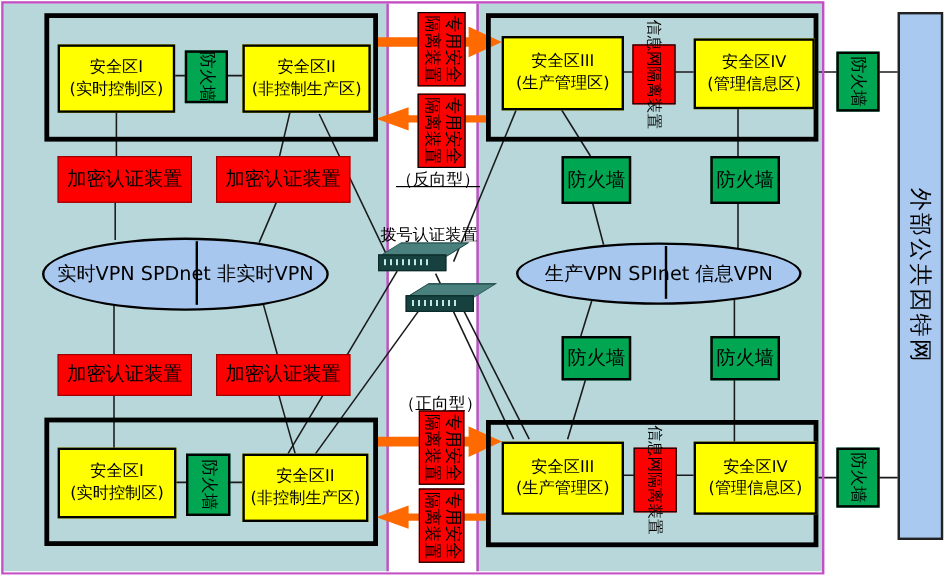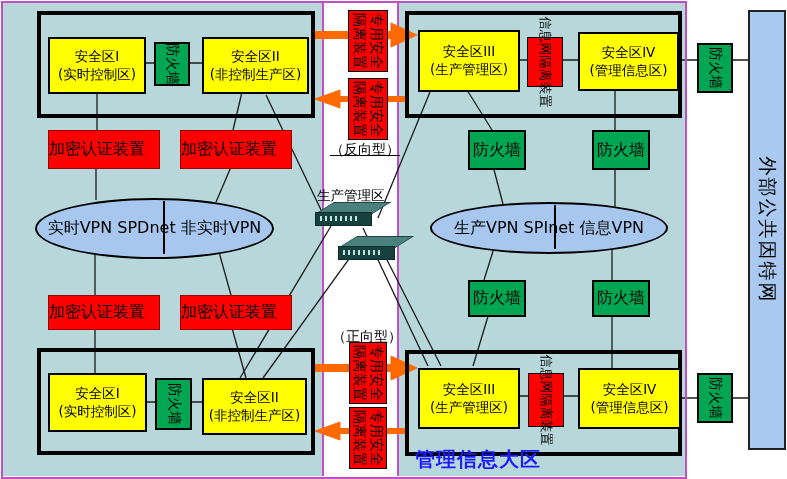--- a/index.html
+++ b/index.html
@@ -20,21 +20,21 @@
     text-align:center;font-size:13.5px;line-height:1.3;white-space:nowrap;
   }
   .bgreenh{
     background:#00a651;border:2px solid #000;
     display:flex;justify-content:center;align-items:center;
     font-size:16px;white-space:nowrap;
   }
   .bgreenv{background:#00a651;border:2px solid #000;}
   .bredh{
     background:#ff0000;border:1px solid #990000;
-    display:flex;align-items:center;
+    display:flex;justify-content:center;align-items:center;
     font-size:16px;white-space:nowrap;
   }
   .bredv{background:#ff0000;border:1.5px solid #000;}
   .vrot{
     position:absolute;left:50%;top:50%;
     transform:translate(-50%,-50%) rotate(90deg);
     white-space:nowrap;text-align:center;
   }
   .vrot div{white-space:nowrap;}
   .ellipse{
@@ -178,21 +178,21 @@
     </div>
   </div>
   <div class="abs el bredv" style="left:348px;top:78px;width:38px;height:60px;">
     <div class="vrot" style="font-size:14px;line-height:17px;">
       <div>专用安全</div>
       <div>隔离装置</div>
     </div>
   </div>
   <div class="abs el note" style="left:330px;top:141px;text-decoration:underline;">（反向型）</div>
 
-  <div class="abs el note" style="left:317px;top:187px;font-size:13.5px;">生产管理区</div>
+  <div class="abs el note" style="left:317px;top:187px;font-size:13.5px;">拨号认证装置</div>
 
   <div class="abs el" style="left:315px;top:200px;width:80px;height:26px;">
     <div class="router-top abs" style="left:0;top:2px;width:55px;height:10px;"></div>
     <div class="router-front abs" style="left:0;top:12px;width:55px;height:12px;">
       <div class="router-ports"></div>
     </div>
   </div>
   <div class="abs el" style="left:338px;top:234px;width:80px;height:26px;">
     <div class="router-top abs" style="left:0;top:2px;width:55px;height:10px;"></div>
     <div class="router-front abs" style="left:0;top:12px;width:55px;height:12px;">
@@ -252,21 +252,20 @@
     <span>(生产管理区)</span>
   </div>
   <div class="abs el bredv" style="left:528px;top:373px;width:34px;height:52px;">
     <div class="vrot" style="font-size:13px;">信息网隔离装置</div>
   </div>
   <div class="abs el byellow" style="left:578px;top:368px;width:99px;height:57px;">
     <span>安全区IV</span>
     <span>(管理信息区)</span>
   </div>
 
-  <div class="abs el regionlabel" style="left:415px;top:446px;z-index:4;">管理信息大区</div>
 
   <div class="abs el bgreenv" style="left:697px;top:43px;width:32px;height:46px;">
     <div class="vrot" style="font-size:14px;">防火墙</div>
   </div>
   <div class="abs el bgreenv" style="left:697px;top:373px;width:32px;height:46px;">
     <div class="vrot" style="font-size:14px;">防火墙</div>
   </div>
 
   <div class="abs el bar" style="left:748px;top:10px;width:34px;height:436px;">
     <div class="vrot">外部公共因特网</div>

